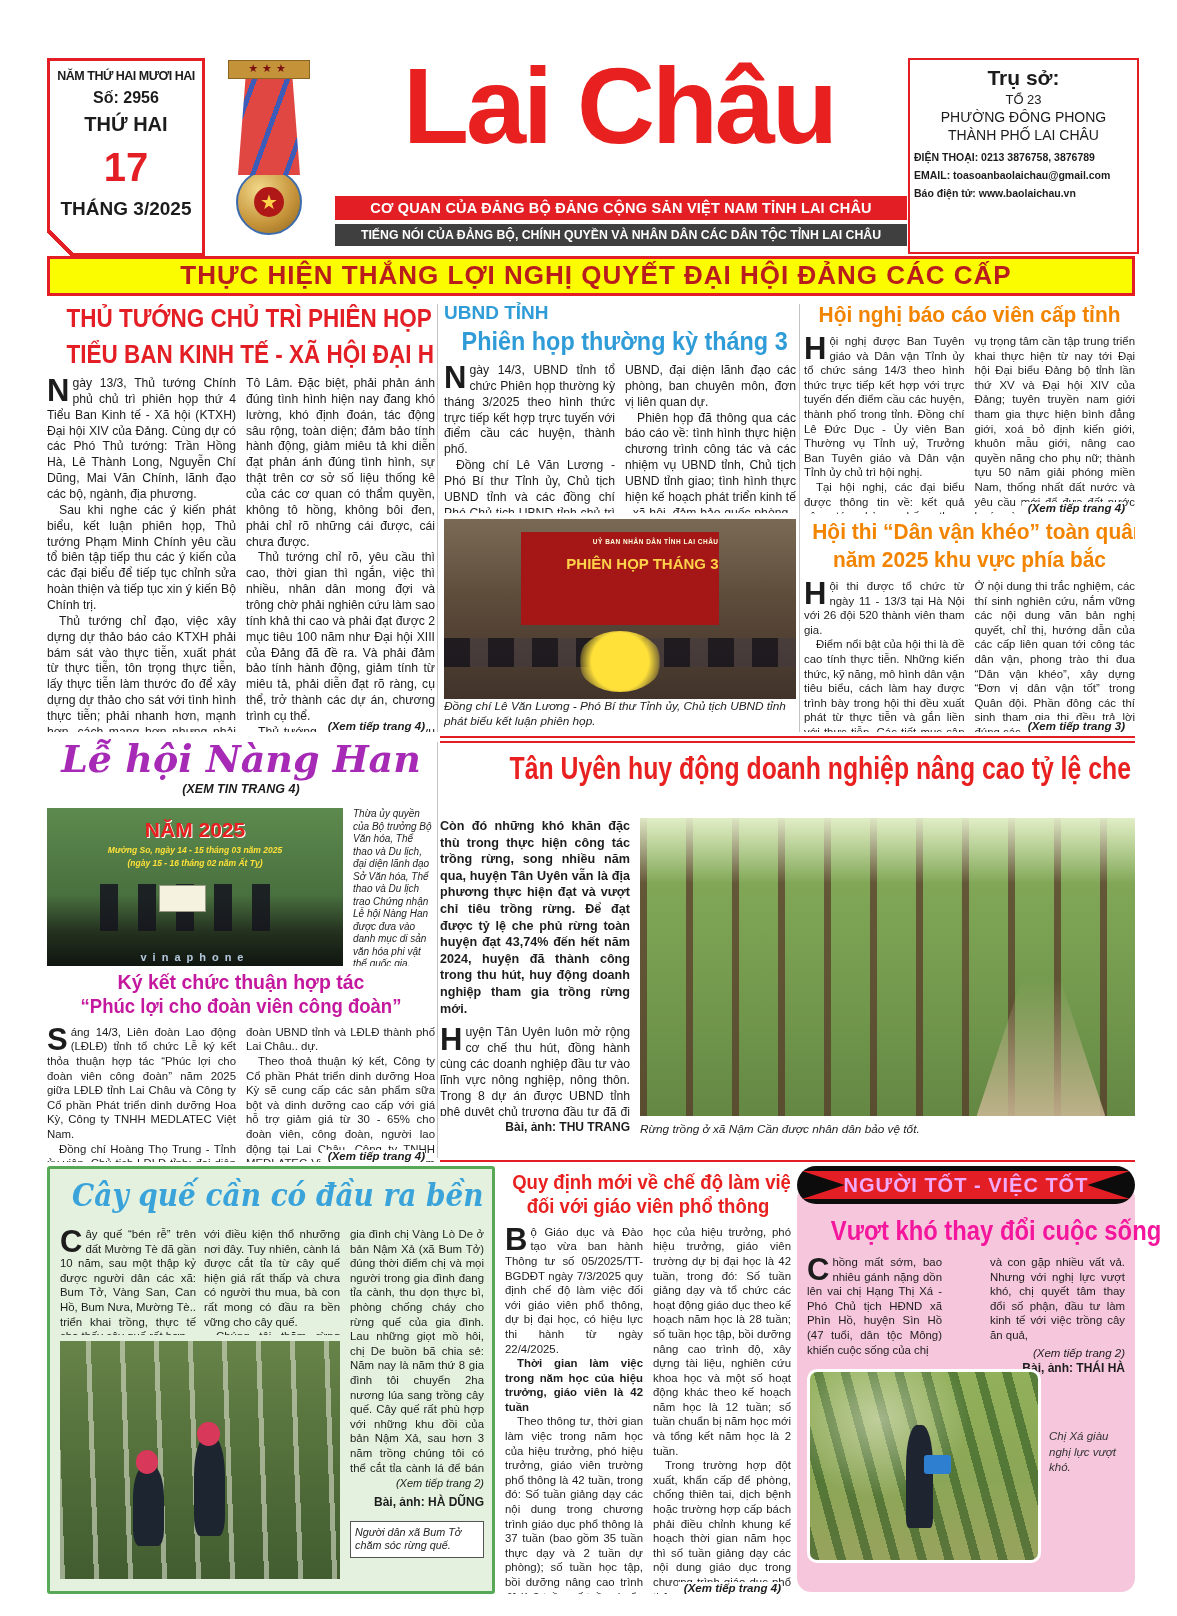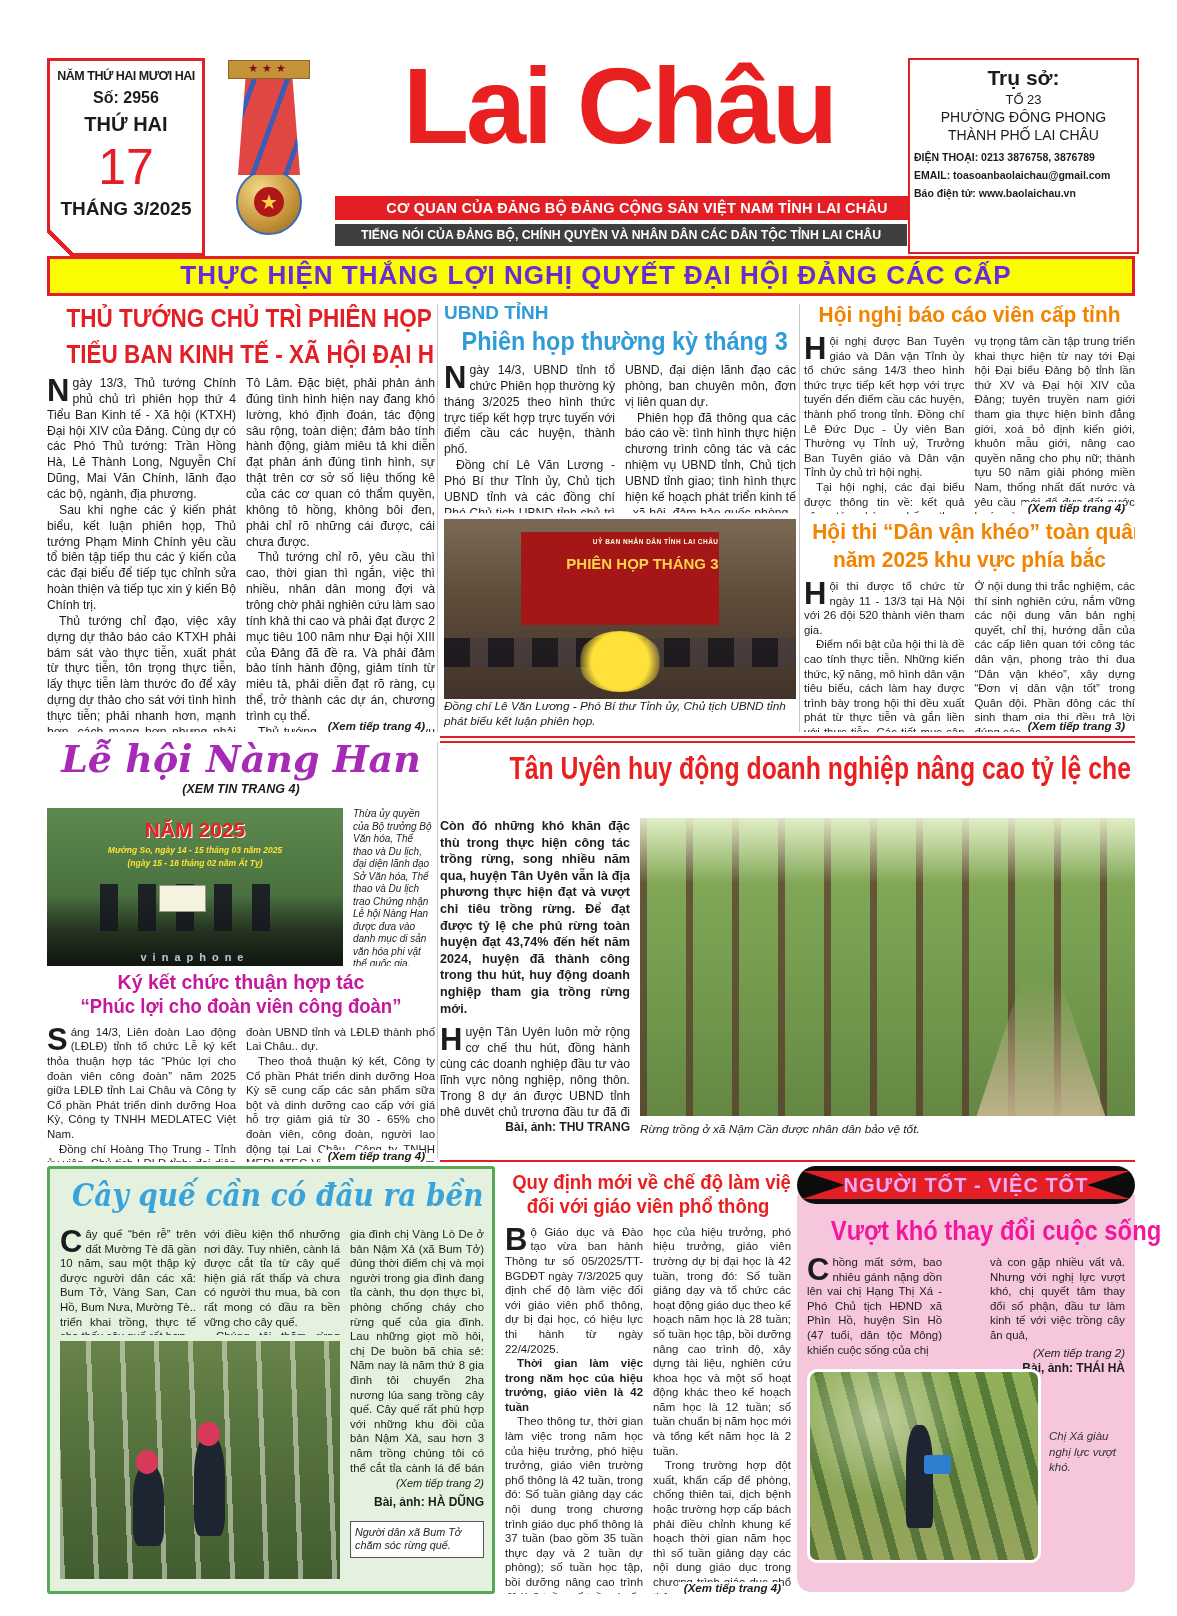--- a/index.html
+++ b/index.html
@@ -4,51 +4,51 @@
 <style>
   html,body{margin:0;padding:0;background:#fff;}
   .page{position:relative;width:1177px;height:1616px;background:#fff;
         font-family:"Liberation Sans",sans-serif;color:#1c1c1c;overflow:hidden;}
   .abs{position:absolute;}
   
   .calendar{left:47px;top:58px;width:152px;height:192px;border:3px solid #e31e24;text-align:center;background:#fff;}
   .cal-year{font-size:12.5px;font-weight:bold;margin-top:8px;letter-spacing:-0.5px;}
   .cal-issue{font-size:16px;font-weight:bold;margin-top:6px;}
   .cal-week{font-size:20px;font-weight:bold;margin-top:6px;}
-  .cal-day{font-size:50px;font-weight:normal;color:#e31e24;line-height:58px;margin-top:2px;}
+  .cal-day{font-size:40px;font-weight:bold;color:#e31e24;line-height:58px;margin-top:2px;}
   .cal-month{font-size:19px;font-weight:bold;margin-top:2px;}
   .cal-fold{position:absolute;left:-3px;bottom:-3px;width:26px;height:26px;
             background:linear-gradient(45deg,#fff 46%,#e31e24 46%,#e31e24 56%,#fff 56%);}
   .medal{left:215px;top:60px;width:108px;height:190px;}
   .medal-bar{width:80px;height:17px;margin:0 auto;background:#c49238;border:1px solid #8a6420;
              color:#7a1010;font-size:11px;line-height:15px;text-align:center;letter-spacing:4px;}
   .medal-ribbon{width:62px;height:96px;margin:0 auto;
      background:repeating-linear-gradient(110deg,#e04743 0 13px,#3c5cb8 13px 18px,#e04743 18px 31px);
      clip-path:polygon(12% 0,88% 0,100% 100%,0 100%);}
   .medal-coin{width:62px;height:62px;margin:-6px auto 0;border-radius:50%;
      background:radial-gradient(circle at 35% 30%,#f2d98a,#c49238 60%,#8a6420);
      border:2px solid #3c6cae;display:flex;align-items:center;justify-content:center;}
   .medal-core{width:30px;height:30px;border-radius:50%;background:#b01818;color:#ffd24a;
      font-size:20px;line-height:30px;text-align:center;}
   .mast-title{left:333px;top:26px;width:572px;height:168px;color:#e8201f;font-weight:900;
      font-size:108px;line-height:160px;text-align:center;letter-spacing:-3px;font-family:"Liberation Sans",sans-serif;}
   .mast-sub1{left:335px;top:196px;width:568px;background:#e31e24;color:#fff;font-weight:bold;
-     font-size:14.5px;text-align:center;padding:4px 18px;letter-spacing:0.2px;}
+     font-size:14.5px;text-align:center;padding:4px 2px;letter-spacing:0.2px;}
   .mast-sub2{left:335px;top:224px;width:568px;background:#3f3f3f;color:#fff;font-weight:bold;
      font-size:12.3px;text-align:center;padding:4px 2px;}
   .office{left:908px;top:58px;width:227px;height:192px;border:2px solid #e31e24;background:#fff;}
   .of-title{font-size:21px;font-weight:bold;text-align:center;margin-top:6px;}
   .of-l1{font-size:13px;text-align:center;margin-top:2px;}
   .of-l2,.of-l3{font-size:14px;text-align:center;margin-top:2px;}
   .of-phone{font-size:10.5px;font-weight:bold;margin:8px 4px 0;}
   .of-email{font-size:10.5px;font-weight:bold;margin:6px 4px 0;}
   .of-web{font-size:10.5px;font-weight:bold;margin:6px 4px 0;}
   
   .banner{left:47px;top:256px;width:1088px;height:40px;background:#fcfc00;border:3px solid #e31e24;
-     box-sizing:border-box;color:#6d28d9;font-weight:800;font-size:26px;line-height:33px;
+     box-sizing:border-box;color:#b91c1c;font-weight:800;font-size:26px;line-height:33px;
      text-align:center;letter-spacing:1px;padding-left:10px;}
   
   .sec{position:absolute;overflow:hidden;}
   .cols{display:flex;gap:10px;}
   .col{flex:1;min-width:0;}
   .p{margin:0;text-align:justify;font-size:12.2px;line-height:1.3;}
   .p + .p{text-indent:12px;}
   .sm .p{font-size:11.4px;line-height:1.28;}
   .dc::first-letter{float:left;font-size:31px;line-height:25px;font-weight:bold;padding:2px 3px 0 0;}
   .more{position:absolute;right:10px;bottom:0;font-style:italic;font-size:11.5px;background:#fff;padding-left:6px;font-weight:bold;}

